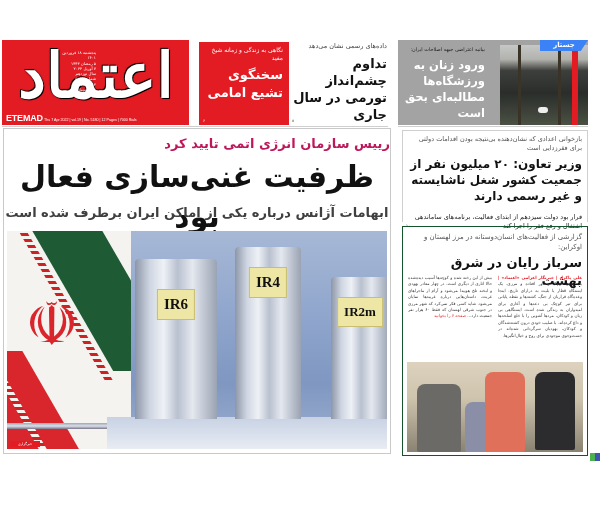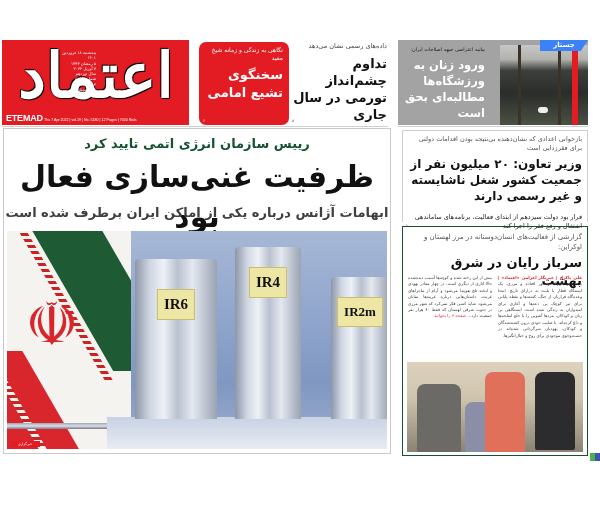--- a/index.html
+++ b/index.html
@@ -28,21 +28,21 @@
     position: absolute; left: 4px; bottom: 2px; color: #fff;
     font-family: "Liberation Sans", sans-serif; font-size: 9px; font-weight: bold; letter-spacing: -0.2px;
   }
   .brand-meta {
     position: absolute; left: 42px; bottom: 3px; color: #fff;
     font-family: "Liberation Sans", sans-serif; font-size: 3.6px; white-space: nowrap;
   }
 
   .teaser-red {
     position: absolute; left: 199px; top: 42px; width: 90px; height: 83px;
-    background: #e31b23; color: #fff; direction: rtl; text-align: right; padding: 4px 6px; border-radius: 7px;
+    background: #e31b23; color: #fff; direction: rtl; text-align: right; padding: 4px 6px;
   }
   .teaser-red .kicker { font-size: 6px; line-height: 8px; }
   .teaser-red .title { font-size: 13px; font-weight: bold; line-height: 18px; margin-top: 4px; }
   .teaser-red .pg { position: absolute; left: 4px; bottom: 2px; font-size: 4px; }
 
   .teaser-white {
     position: absolute; left: 292px; top: 42px; width: 95px; height: 83px;
     direction: rtl; color: #111;
   }
   .teaser-white .kicker { font-size: 6.5px; color: #444; line-height: 9px; }
@@ -77,22 +77,22 @@
   }
 
   .rule-h { position: absolute; height: 1px; background: #cfcfcf; }
 
   
   .lead {
     position: absolute; left: 3px; top: 128px; width: 388px; height: 326px;
     border: 1px solid #c9c9c9; background: #fff;
   }
   .lead .kicker {
-    position: absolute; left: 0; right: 0; top: 7px; text-align: center; direction: rtl;
-    font-size: 13px; font-weight: bold; color: #14532d;
+    position: absolute; left: 0; right: 0; top: 7px; text-align: right; direction: rtl;
+    font-size: 13px; font-weight: bold; color: #be185d;
   }
   .lead .headline {
     position: absolute; left: 0; right: 0; top: 28px; text-align: center; direction: rtl;
     font-size: 30px; font-weight: bold; color: #111; line-height: 40px; letter-spacing: -0.5px;
   }
   .lead .sub {
     position: absolute; left: 0; right: 0; top: 76px; text-align: center; direction: rtl;
     font-size: 13px; font-weight: bold; color: #404040;
   }
   .lead-photo {

